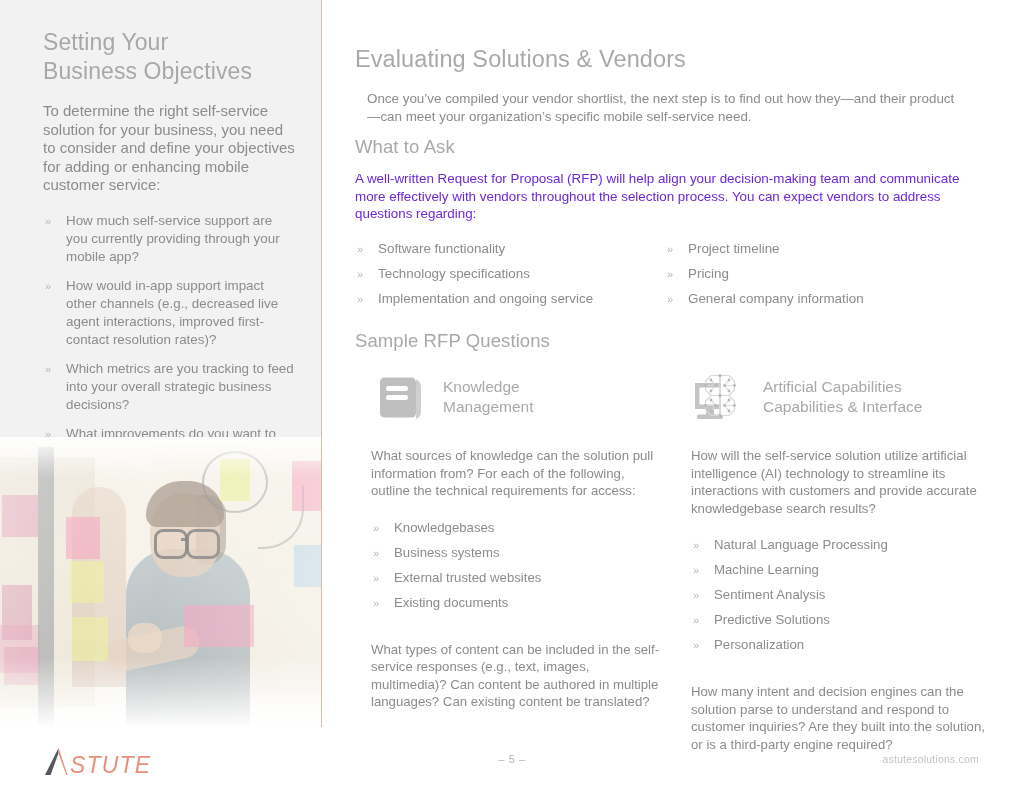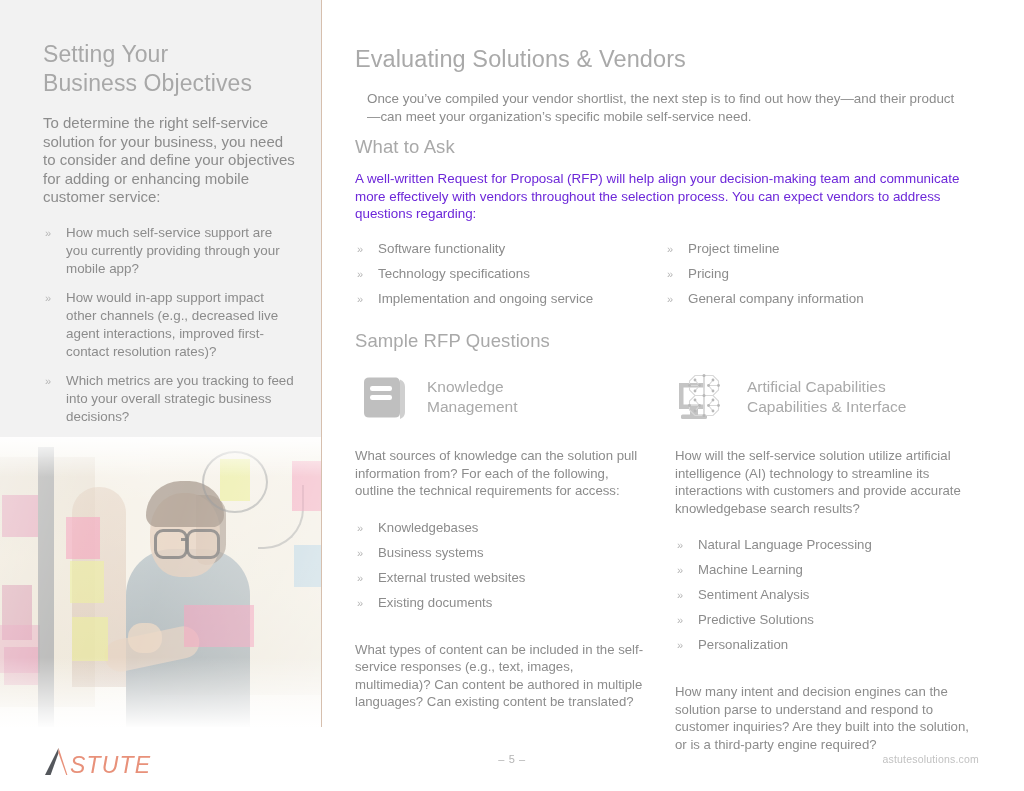--- a/index.html
+++ b/index.html
@@ -36,21 +36,21 @@
     position: absolute;
     left: 321px;
     top: 0;
     width: 1px;
     height: 727px;
     background: #d6bfae;
   }
   .sidebar-inner {
     position: absolute;
     left: 43px;
-    top: 40px;
+    top: 28px;
     width: 252px;
   }
   .side-title {
     font-size: 23px;
     line-height: 29px;
     font-weight: 400;
     color: #a8a8a8;
     letter-spacing: 0.1px;
     margin: 0 0 16px 0;
   }
@@ -238,21 +238,21 @@
     top: 196px;
     width: 620px;
     display: flex;
   }
   .ask-col { width: 310px; }
   .ask-col ul.blist > li { margin-bottom: 7px; }
 
   .sec-sample { position: absolute; left: 0; top: 285px; width: 620px; }
   .sample-cols {
     position: absolute;
-    left: 0;
+    left: 16px;
     top: 322px;
     width: 620px;
     display: flex;
   }
   .sample-col { width: 296px; }
   .sample-col.right { margin-left: 24px; }
 
   .card-head {
     display: flex;
     align-items: center;

